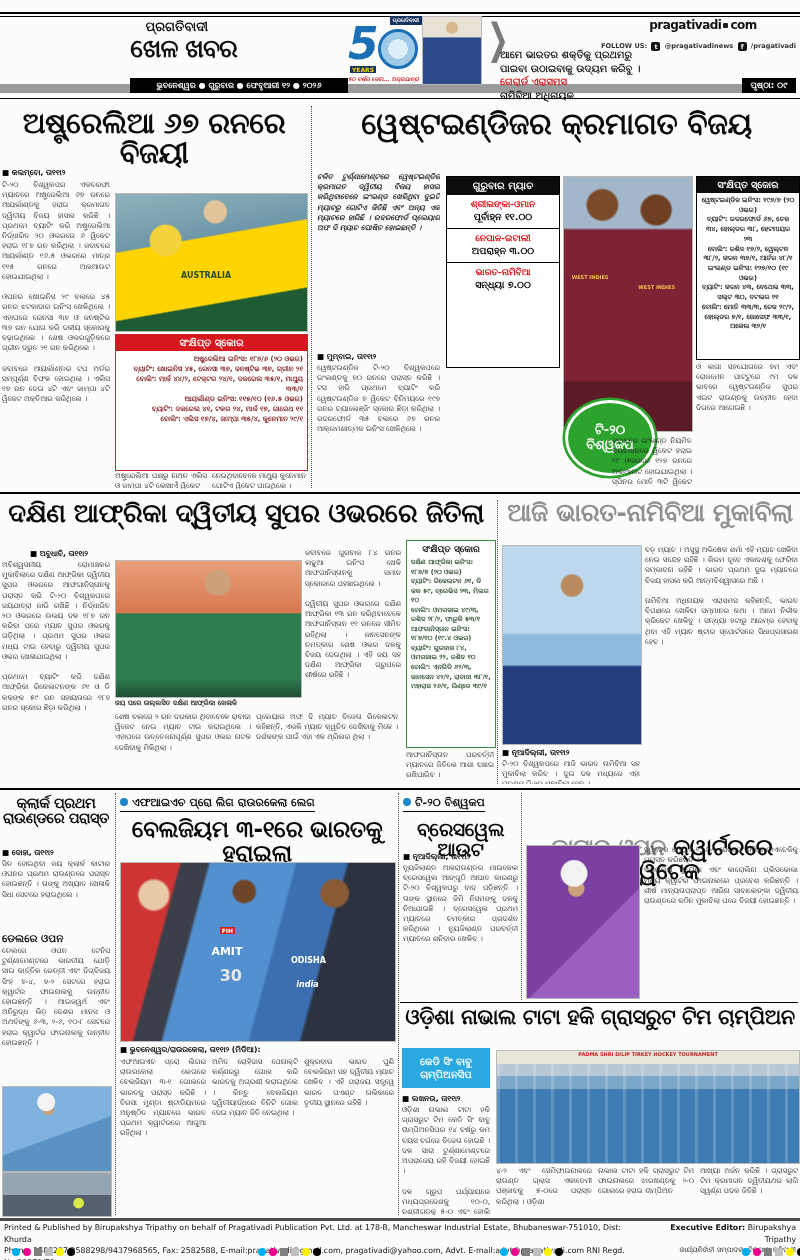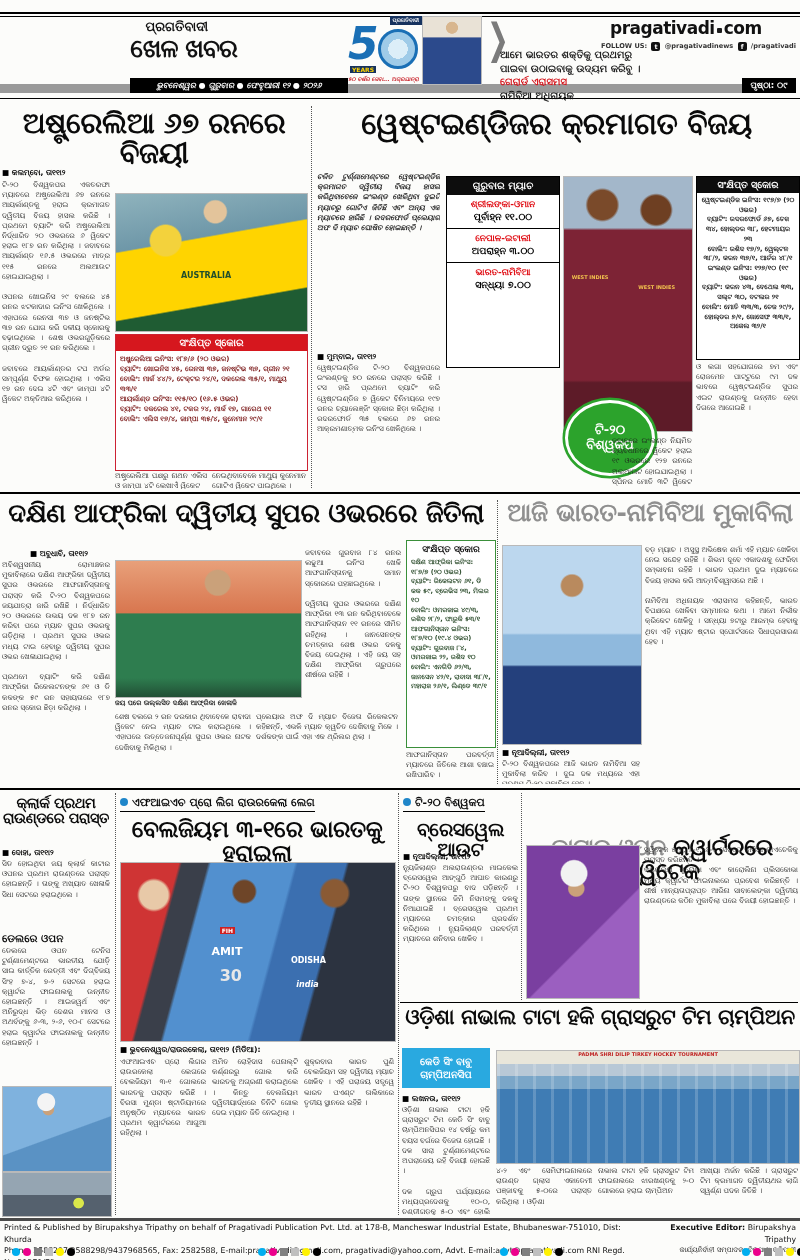--- a/index.html
+++ b/index.html
@@ -15,49 +15,49 @@
   .caption{font-size:6.8px;font-weight:700;color:#222;}
   .photo{position:absolute;overflow:hidden;border:0.5px solid #b9b9b9;}
   .jersey-lbl{position:absolute;font-weight:700;white-space:nowrap;}
 
   
   .top-rule{left:0;top:12px;width:800px;height:2px;border-top:2.5px solid #000;border-bottom:1px solid #000;}
   .brand{left:90px;top:19px;width:118px;text-align:right;font-size:13px;font-weight:900;}
   .masthead-title{left:72px;top:33px;width:165px;text-align:right;font-size:25px;font-weight:900;letter-spacing:-1px;line-height:1.3;}
   .gray-bar{background:#9a9a9a;height:9px;top:84px;}
   .dateline{left:130px;top:78px;width:218px;height:15px;background:#000;color:#fff;
-    font-size:8px;font-weight:700;display:flex;align-items:center;justify-content:center;white-space:nowrap;font-style:italic;}
+    font-size:8px;font-weight:700;display:flex;align-items:center;justify-content:center;white-space:nowrap;}
   .page-box{left:742px;top:78px;width:54px;height:15px;background:#000;color:#fff;font-size:8.5px;font-weight:700;
     display:flex;align-items:center;justify-content:center;}
   .header-bottom-rule{left:0;top:98px;width:800px;border-top:1.5px solid #000;}
   .logo50{left:346px;top:16px;width:78px;height:68px;}
   .logo-top{position:absolute;right:2px;top:0;background:#16325e;color:#fff;font-size:5.5px;font-weight:700;padding:1px 3px;}
   .logo-five{position:absolute;left:2px;top:6px;font-size:44px;font-weight:900;color:#1a6fb5;font-style:italic;line-height:1;}
   .logo-circle{position:absolute;left:32px;top:13px;width:34px;height:34px;border-radius:50%;
     border:3px solid #1a6fb5;background:radial-gradient(circle,#dceef8 0 40%,#9fcbe8 41% 100%);}
   .logo-years{position:absolute;left:4px;top:50px;background:#16325e;color:#ffd400;font-size:6px;font-weight:700;padding:0 2px;}
   .logo-tag{position:absolute;left:2px;top:60px;width:74px;color:#c81d25;font-size:5.6px;font-weight:700;font-style:italic;white-space:nowrap;}
   .hdr-quote{left:500px;top:20px;width:160px;font-size:10px;line-height:1.35;color:#222;font-weight:700;margin-top:28px;}
   .quote-bracket{left:487px;top:24px;font-size:26px;color:#7b7b7b;font-weight:400;transform:scaleY(1.6);}
   .quote-author{color:#d6171e;font-weight:900;}
   .quote-role{color:#111;font-weight:900;}
-  .site-name{left:610px;top:18px;width:186px;text-align:left;font-size:17px;font-weight:900;letter-spacing:-0.5px;}
+  .site-name{left:610px;top:18px;width:186px;text-align:center;font-size:12px;font-weight:900;letter-spacing:-0.5px;}
   .site-dot{display:inline-block;width:5px;height:5px;background:#1d1d1d;border-radius:1px;margin:0 2px 1px 2px;}
   .follow-row{left:560px;top:42px;width:236px;text-align:right;font-size:6.6px;font-weight:700;color:#333;}
   .soc-ic{display:inline-flex;width:9px;height:9px;background:#111;color:#fff;border-radius:2px;font-size:6.5px;
     align-items:center;justify-content:center;vertical-align:middle;margin:0 2px;font-weight:700;}
 
   
   .h-rule{border-top:2px solid #000;}
   .v-dot{border-left:1.5px dotted #555;width:0;}
 
   
   .sb-red{border:1px solid #c23;background:#fff;}
   .sb-red .sb-head{background:#d6171e;color:#fff;font-size:10px;font-weight:900;text-align:center;padding:2px 0;}
-  .sb-red .sb-body{padding:3px 4px;font-size:6.9px;line-height:1.45;color:#7c1a1a;font-weight:700;}
+  .sb-red .sb-body{padding:3px 4px;font-size:6.9px;line-height:1.45;color:#7c1a1a;font-weight:700;text-align:right;}
   
   .sb-blk{border:1px solid #000;background:#fff;}
   .sb-blk .sb-head{background:#0d0d0d;color:#fff;font-size:9.5px;font-weight:900;text-align:center;padding:2px 0;}
   .sb-blk .sb-body{padding:3px 4px;font-size:6.7px;line-height:1.45;color:#222;font-weight:700;text-align:center;}
   
   .sb-grn{border:1.5px solid #3a8f3a;background:#fff;}
   .sb-grn .sb-head{color:#0a0a0a;font-size:9px;font-weight:900;text-align:center;padding:3px 0 1px;}
   .sb-grn .sb-body{padding:2px 4px;font-size:6.6px;line-height:1.45;color:#2f4f2f;font-weight:700;}
 
   

